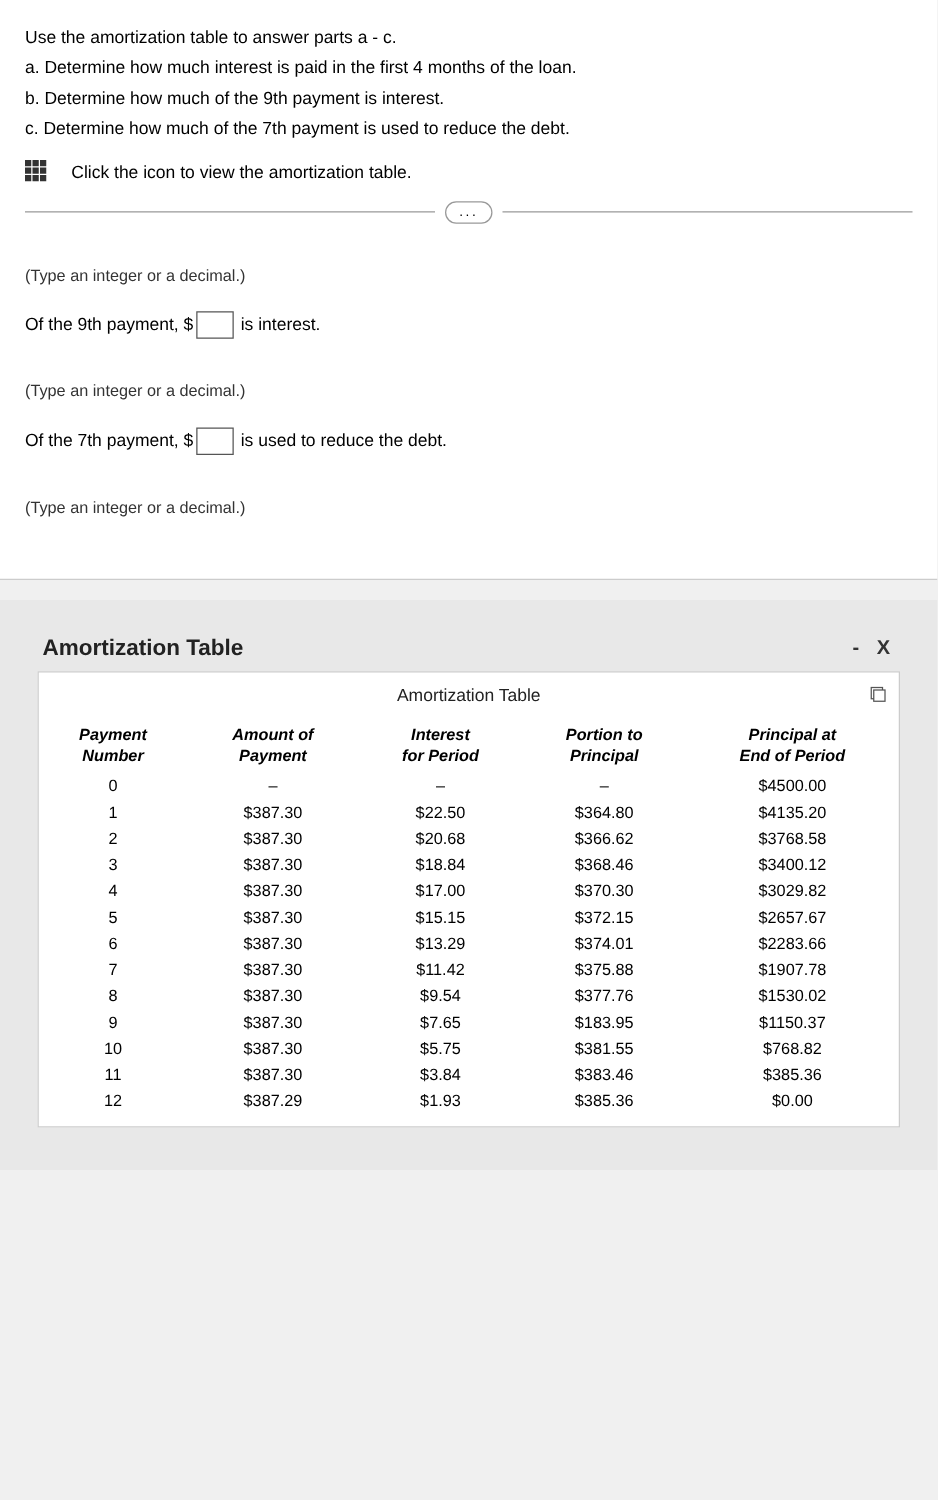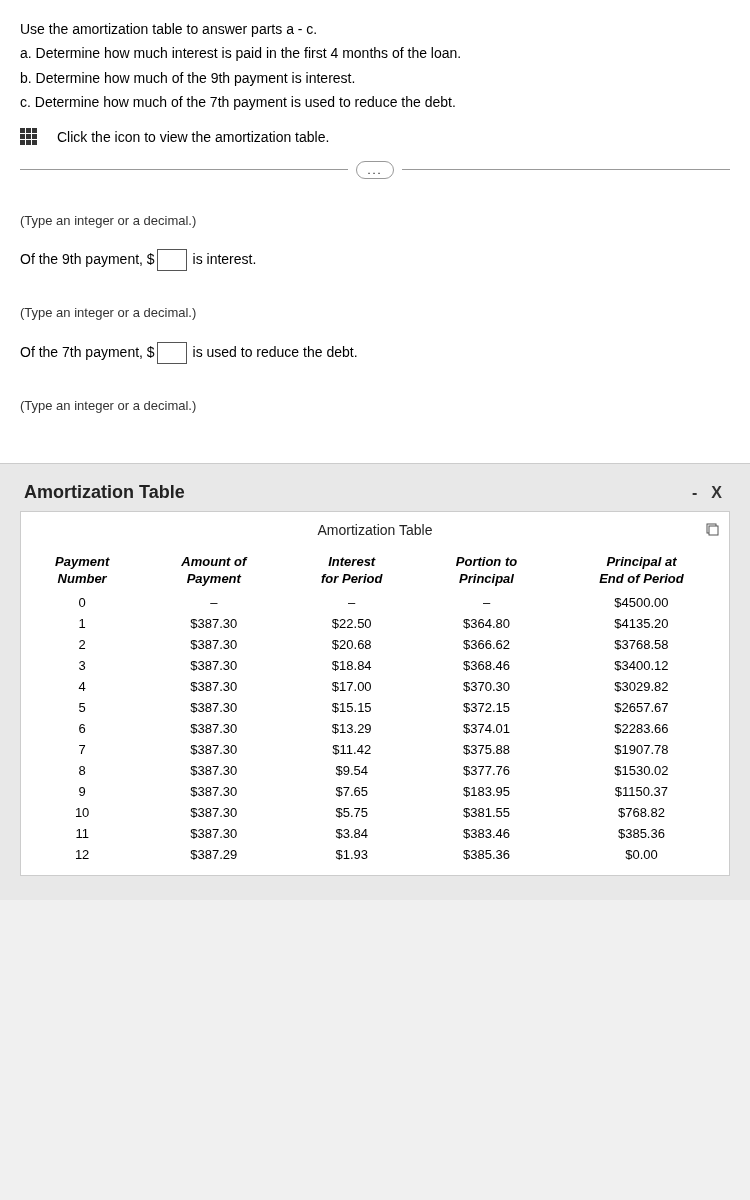--- a/index.html
+++ b/index.html
@@ -95,23 +95,23 @@
       height: 22px;
       border: 1px solid #555;
       vertical-align: middle;
       margin: 0 2px;
       background: white;
     }
 
     
     .bottom-section {
       background: #e8e8e8;
-      padding: 4px;
+      padding: 14px;
       position: relative;
-      margin-top: 0;
+      margin-top: 16px;
     }
 
     .window-header {
       background: #e8e8e8;
       padding: 14px 20px 8px 20px;
       display: flex;
       justify-content: space-between;
       align-items: center;
     }
 

